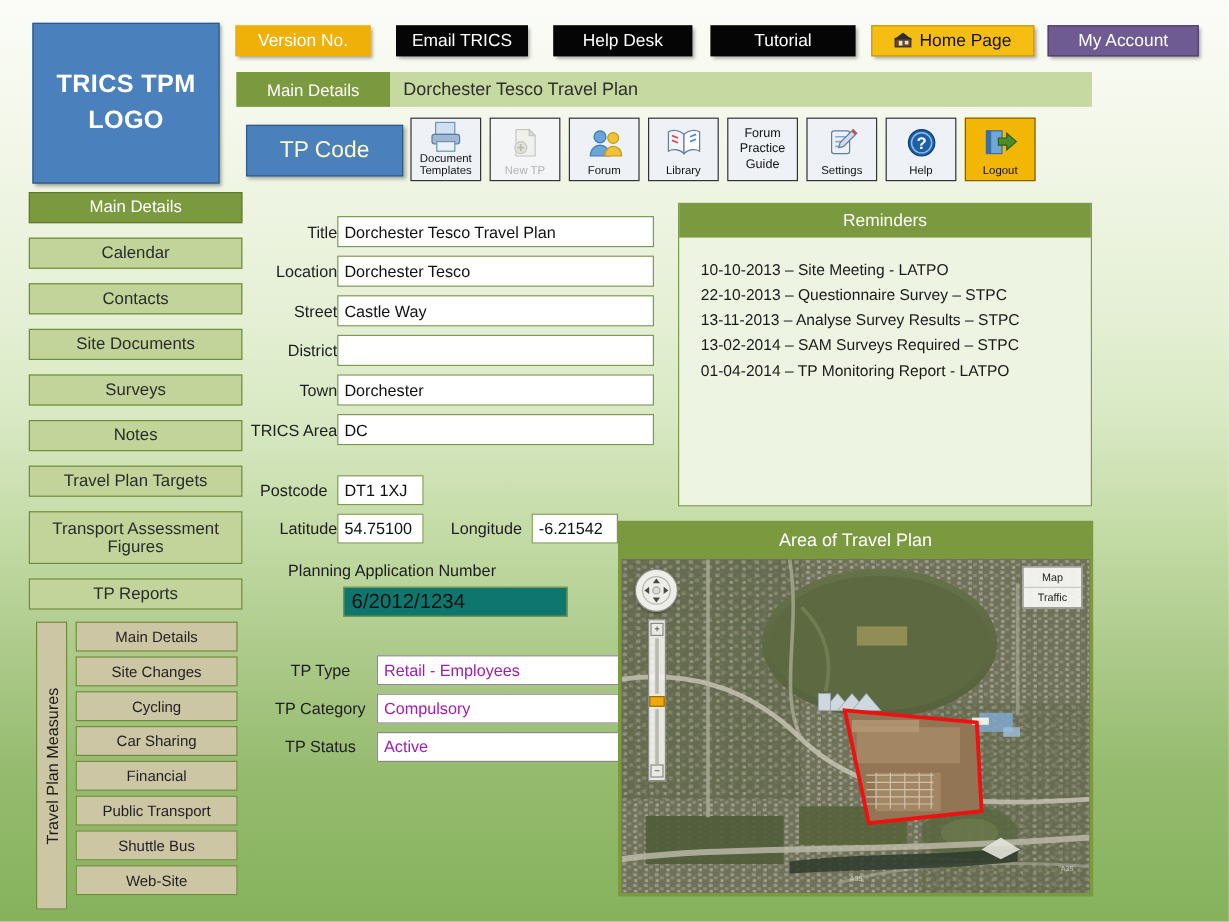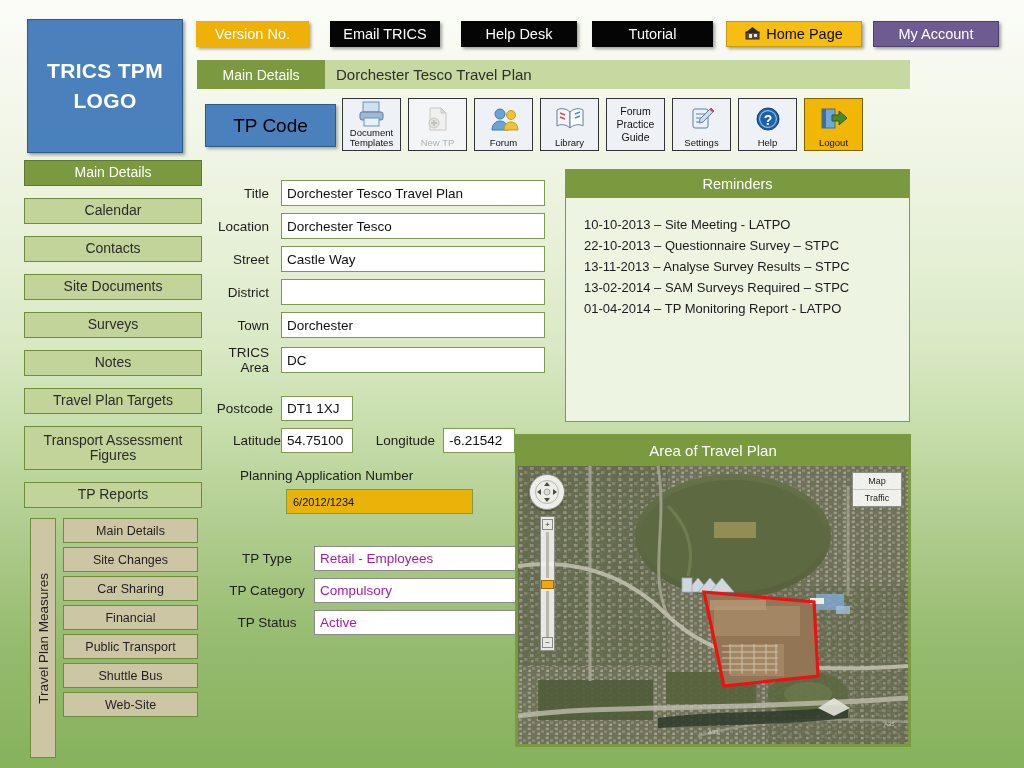--- a/index.html
+++ b/index.html
@@ -53,21 +53,21 @@
     flex: 1; display: flex; align-items: center; padding-left: 11px;
     font-size: 15px; color: #2e2e2e;
   }
 
   
   #tpcode {
     position: absolute; left: 205px; top: 104px; width: 131px; height: 43px;
     background: #4a81bd; border: 1px solid #2e5a8a;
     box-shadow: 2px 2px 3px rgba(0,0,0,0.3);
     display: flex; align-items: center; justify-content: center;
-    color: #000000; font-size: 19px; cursor: pointer;
+    color: #fef9c3; font-size: 19px; cursor: pointer;
   }
   #icontools { position: absolute; left: 342px; top: 98px; display: flex; gap: 7px; }
   .itool {
     width: 59px; height: 53px; background: #eef2f6; border: 1px solid #333;
     display: flex; flex-direction: column; align-items: center; justify-content: flex-end;
     font-size: 9.5px; color: #111; text-align: center; line-height: 1.05;
     cursor: pointer; padding-bottom: 2px; position: relative; overflow: hidden;
   }
   .itool .glyph { flex: 1; display: flex; align-items: center; justify-content: center; width: 100%; }
   .itool.disabled { color: #aeb4b8; background: #f3f5f7; }
@@ -99,42 +99,42 @@
   #tpm-list { display: flex; flex-direction: column; gap: 4px; }
   .tpmbtn {
     width: 135px; height: 25px; background: #cdc6a5; border: 1px solid #6f8c3a;
     display: flex; align-items: center; justify-content: center;
     font-size: 12.5px; color: #1f1f1f; cursor: pointer;
   }
 
   
   #form { position: absolute; left: 205px; top: 180px; width: 340px; }
   .frow { display: flex; align-items: center; margin-bottom: 7px; }
-  .flabel { width: 76px; text-align: right; padding-right: 12px; font-size: 13.5px; color: #1d1d1d; }
+  .flabel { width: 76px; text-align: right; padding-right: 0; font-size: 13.5px; color: #1d1d1d; }
   .finput {
     flex: 1; height: 26px; background: #ffffff; border: 1px solid #7e9a4f;
     display: flex; align-items: center; padding-left: 5px;
     font-size: 13.5px; color: #111; cursor: text;
   }
 
   #geo { position: absolute; left: 205px; top: 396px; width: 340px; }
   .georow { display: flex; align-items: center; margin-bottom: 7px; }
   .geolabel { font-size: 13.5px; color: #1d1d1d; text-align: right; }
   .geoinput {
     height: 25px; background: #fff; border: 1px solid #7e9a4f;
     display: flex; align-items: center; padding-left: 5px;
     font-size: 13.5px; color: #111; cursor: text;
   }
 
   #planning { position: absolute; left: 240px; top: 468px; width: 300px; }
   #planning-label { font-size: 13.5px; color: #1d1d1d; margin-bottom: 6px; }
   #planning-input {
-    margin-left: 46px; width: 187px; height: 25px; background: #eab308;
+    margin-left: 46px; width: 187px; height: 25px; background: #0f766e;
     border: 1px solid #7e9a4f; display: flex; align-items: center;
-    padding-left: 6px; font-size: 11px; color: #111; cursor: text;
+    padding-left: 6px; font-size: 17px; color: #111; cursor: text;
   }
 
   #selects { position: absolute; left: 228px; top: 546px; width: 320px; }
   .selrow { display: flex; align-items: center; margin-bottom: 7px; }
   .sellabel { width: 86px; text-align: center; padding-right: 8px; font-size: 13.5px; color: #1d1d1d; }
   .selbox {
     flex: 1; height: 25px; background: #fff; border: 1px solid #8a8a8a;
     display: flex; align-items: center; justify-content: space-between;
     padding-left: 5px; font-size: 13.5px; color: #a21caf; cursor: pointer;
   }
@@ -369,20 +369,23 @@
 <div id="tpm">
   <div id="tpm-label">
     <span>Travel Plan Measures</span>
   </div>
   <div id="tpm-list">
     <div class="tpmbtn">
       <span>Main Details</span>
       </div>
     <div class="tpmbtn">
       <span>Site Changes</span>
+      </div>
+    <div class="tpmbtn">
+      <span>Cycling</span>
       </div>
     <div class="tpmbtn">
       <span>Car Sharing</span>
       </div>
     <div class="tpmbtn">
       <span>Financial</span>
       </div>
     <div class="tpmbtn">
       <span>Public Transport</span>
       </div>

